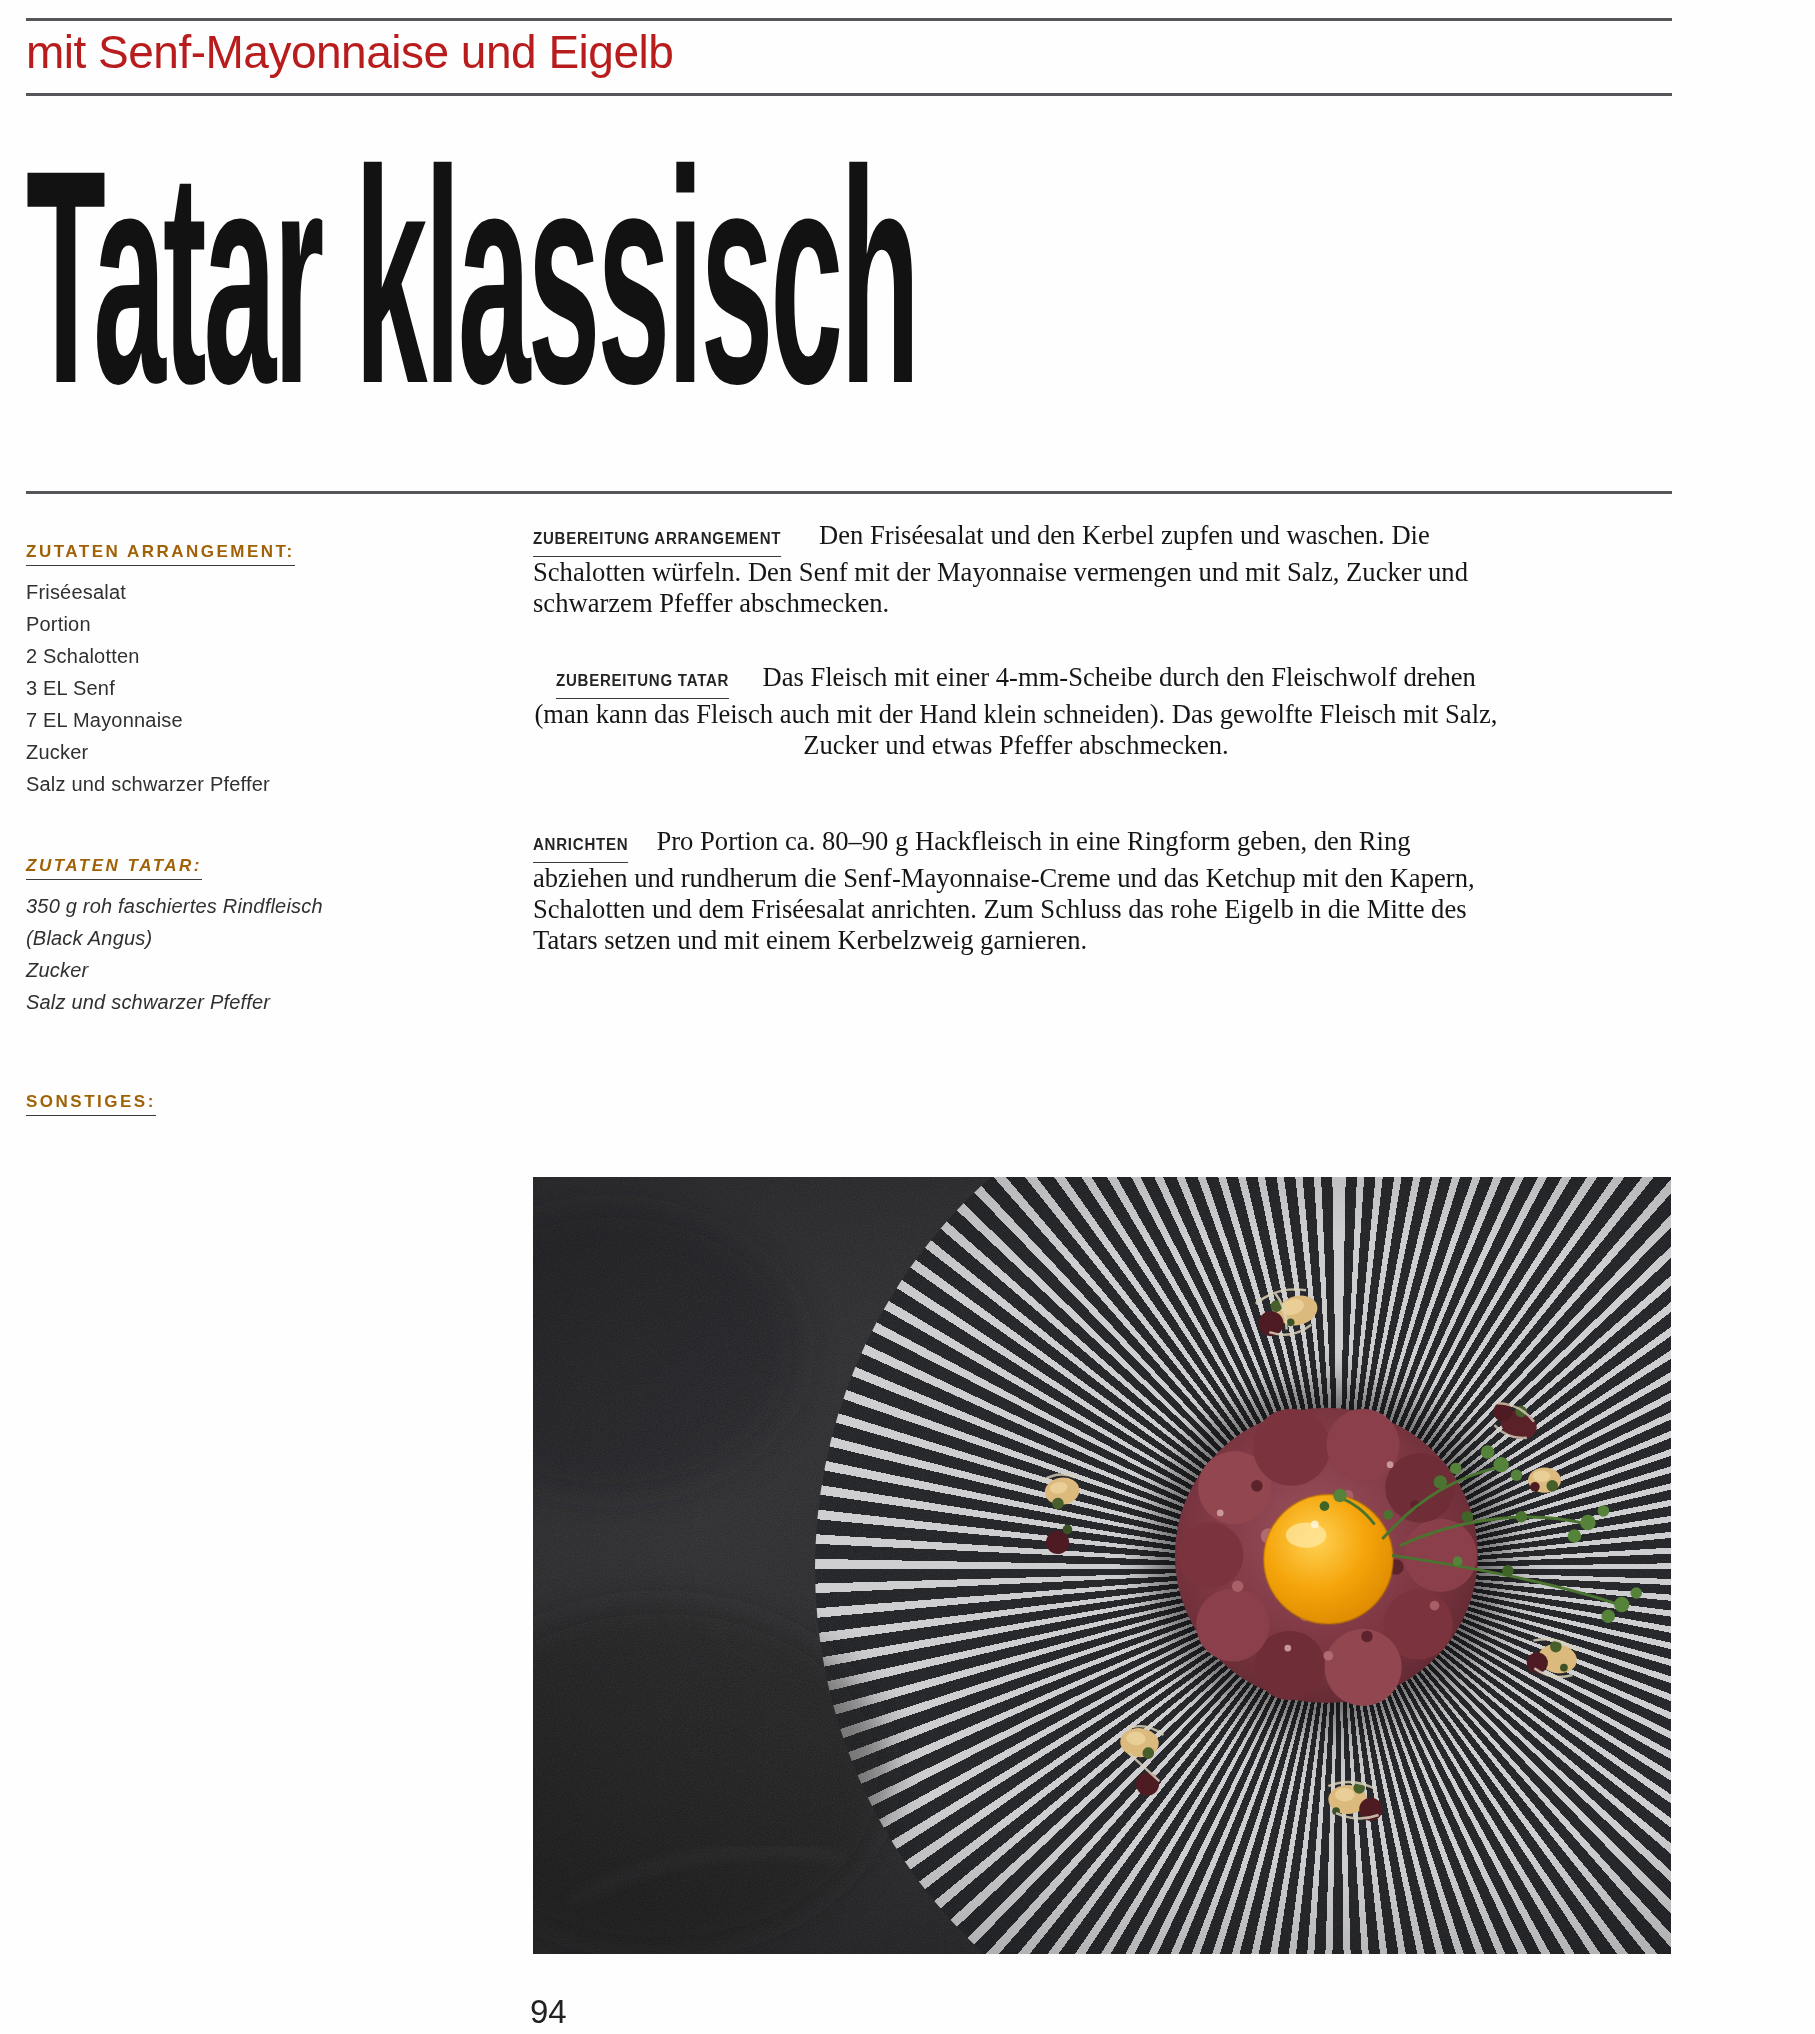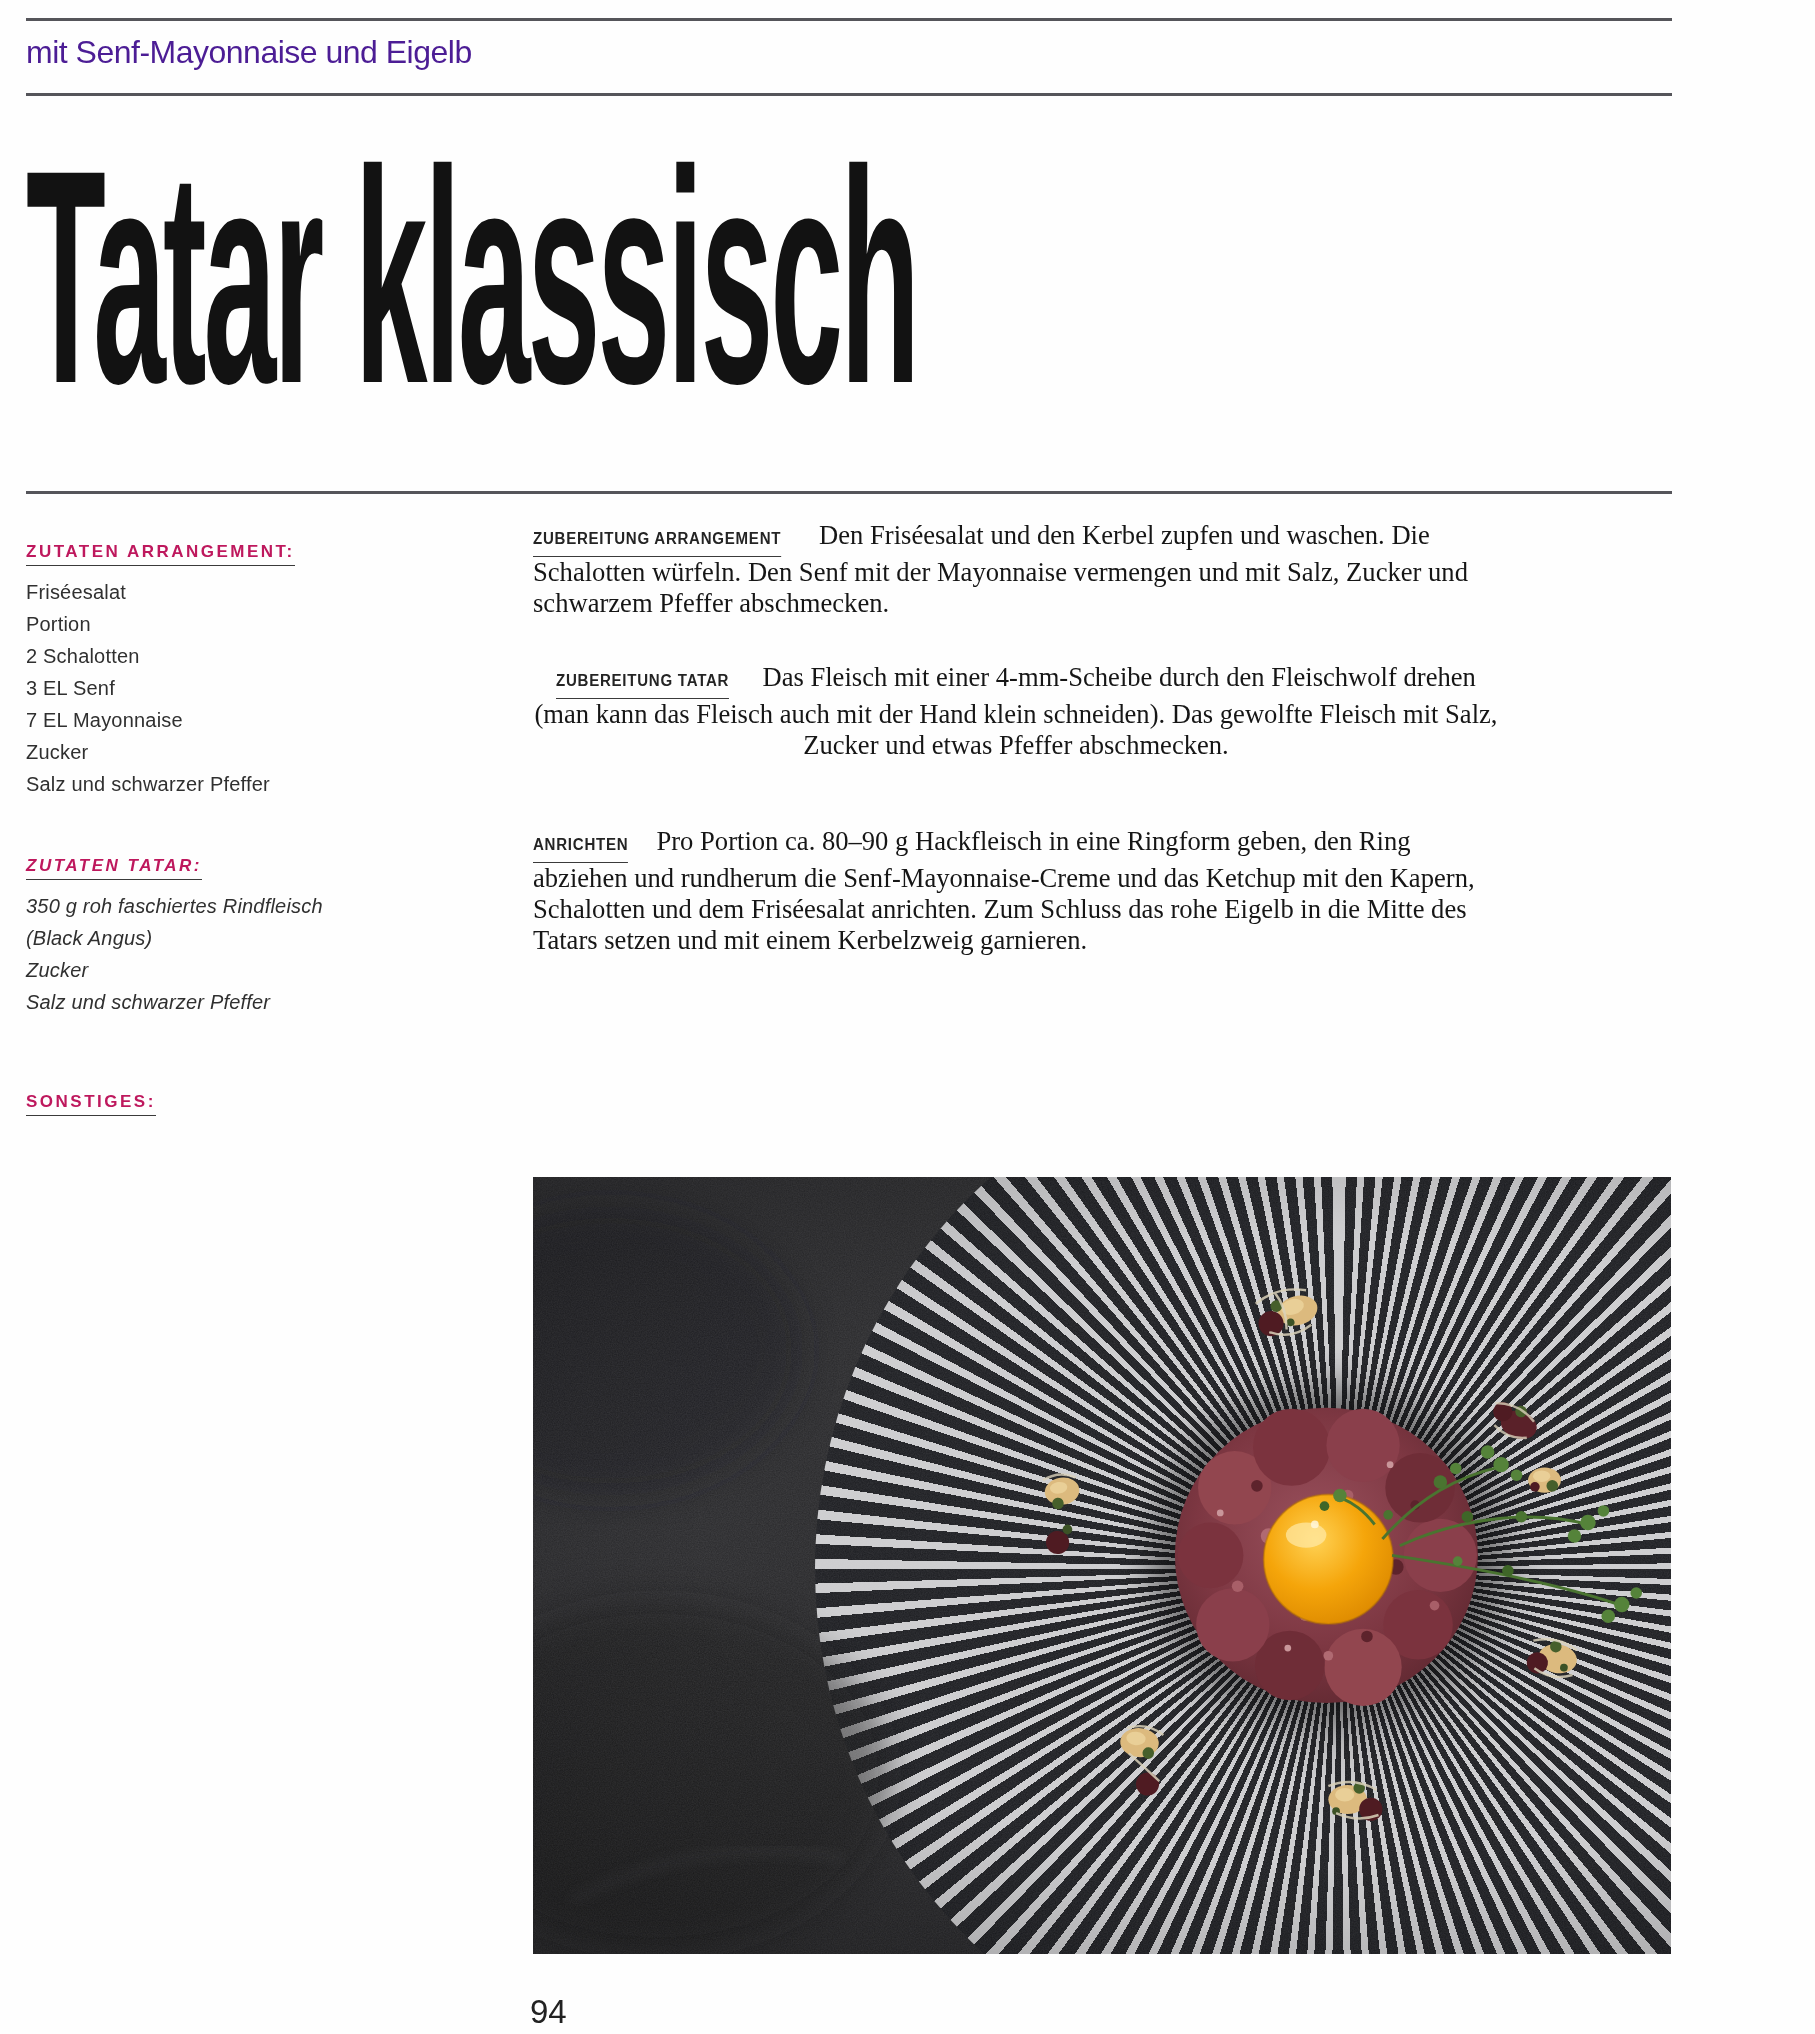--- a/index.html
+++ b/index.html
@@ -2,30 +2,30 @@
 <html><head>
 <meta charset="utf-8">
 <style>
   html,body{margin:0;padding:0;background:#ffffff;}
   .page{position:relative;width:1815px;height:2034px;background:#fefefe;overflow:hidden;
         font-family:"Liberation Sans",sans-serif;color:#1c1c1c;}
   .rule{position:absolute;left:26px;width:1646px;height:2.9px;background:#55555a;}
   .rule-top{top:18.3px;}
   .rule-sub{top:93px;}
   .rule-content{top:491px;}
-  .subtitle{position:absolute;left:26px;top:27px;margin:0;font-size:32px;line-height:50px;
-            font-weight:500;letter-spacing:-0.5px;color:#4c1d95;white-space:nowrap;}
+  .subtitle{position:absolute;left:26px;top:27px;margin:0;font-size:46px;line-height:50px;
+            font-weight:500;letter-spacing:-0.5px;color:#b91c1c;white-space:nowrap;}
   .title{position:absolute;left:26px;top:125px;margin:0;font-size:304px;line-height:304px;
          font-weight:700;letter-spacing:-6.8px;color:#121212;white-space:nowrap;
          transform:scaleX(0.43);transform-origin:0 0;}
   
   .ing-sec{position:absolute;left:26px;width:454px;}
   .sec-0{top:543px;} .sec-1{top:857px;font-style:italic;} .sec-2{top:1093px;}
   .ing-head{display:inline-block;margin:0;font-size:17px;line-height:17.4px;font-weight:700;
-            letter-spacing:2.5px;color:#be185d;padding-bottom:4.8px;border-bottom:1.9px solid #3a3a3a;}
+            letter-spacing:2.5px;color:#a16207;padding-bottom:4.8px;border-bottom:1.9px solid #3a3a3a;}
   .ing-list{list-style:none;margin:9.7px 0 0 0;padding:0;font-size:20px;line-height:32px;
             font-weight:400;color:#303030;letter-spacing:0.2px;}
   
   .instr{position:absolute;left:533px;width:966px;margin:0;
          font-family:"Liberation Serif",serif;font-size:26.6px;line-height:31px;color:#161616;}
   .p0{top:520px;} .p1{top:662px;text-align:center;} .p2{top:826px;}
   .instr-label{display:inline-block;font-family:"Liberation Sans",sans-serif;font-size:16px;
                font-weight:700;letter-spacing:0.8px;color:#242424;border-bottom:1.9px solid #3a3a3a;
                padding-bottom:1.9px;margin-right:15.4px;transform:scaleX(0.94);transform-origin:0 70%;}
   

